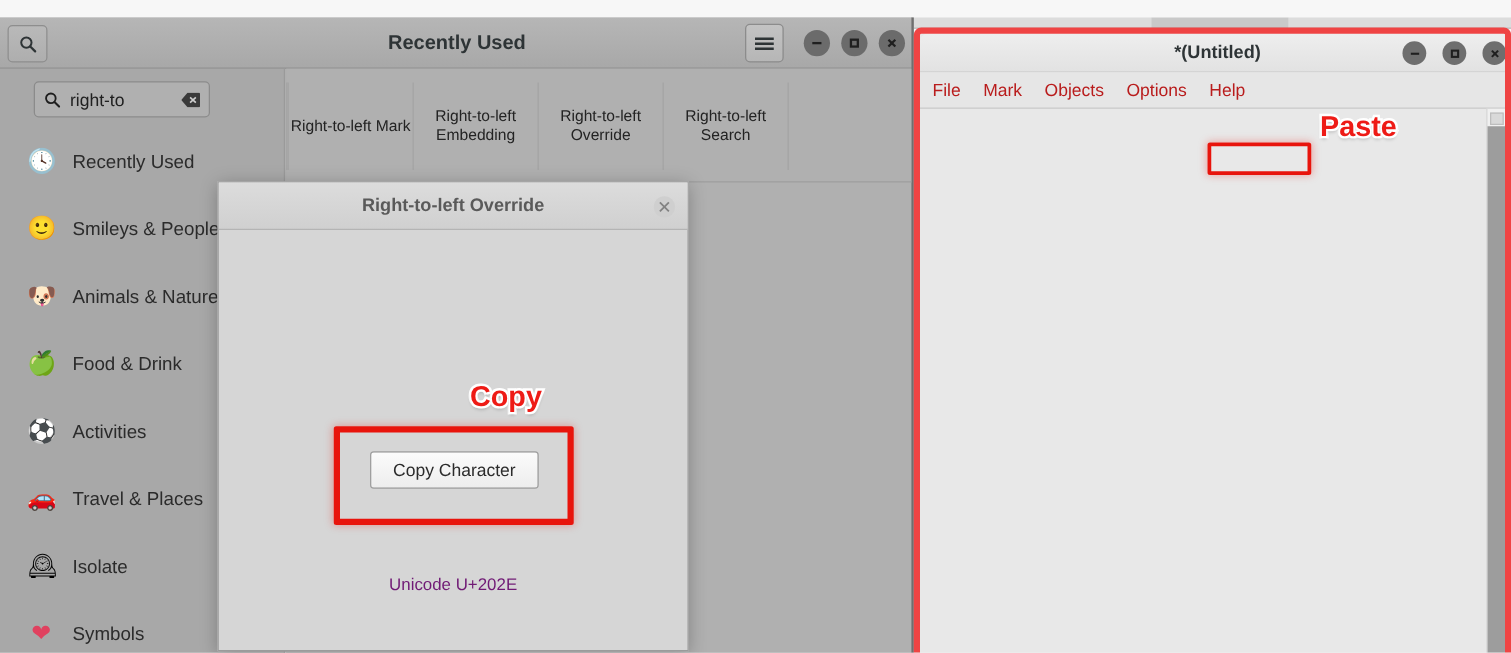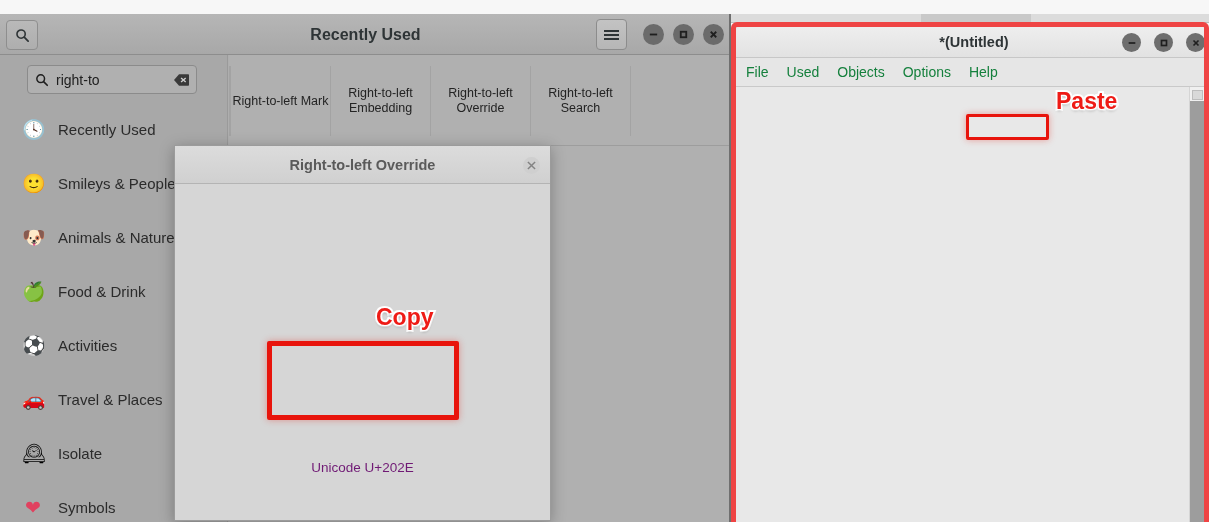--- a/index.html
+++ b/index.html
@@ -70,21 +70,21 @@
   .wbtn svg { display:block; }
   .cw-min { left: 643px; } .cw-max { left: 673px; } .cw-close { left: 703px; }
 
   
   .sidebar {
     position: absolute; left: 0px; top: 41px; width: 228px; height: 481px;
     background: #a8a8a8;
     border-right: 1px solid #9a9a9a;
   }
   .searchbox {
-    position: absolute; left: 27px; top: 10px; width: 170px; height: 29px;
+    position: absolute; left: 27px; top: 10px; width: 141px; height: 29px;
     background: #b0b0b0; border: 1px solid #8b8b8b; border-radius: 4px;
     display: flex; align-items: center; padding: 12px 7px; gap: 7px;
   }
   .searchbox .sb-text {
     flex: 1; font-size: 14px; color: #202020;
   }
   .side-item {
     position: absolute; left: 0; width: 228px; height: 54px;
     display: flex; align-items: center; gap: 14px; padding-left: 22px;
   }
@@ -173,21 +173,21 @@
     border-radius: 50%; background: #6e6e6e;
     display: flex; align-items: center; justify-content: center;
   }
   .ed-min { left: 386px; } .ed-max { left: 418px; } .ed-close { left: 450px; }
 
   .menubar {
     position: absolute; left: 0; top: 31px; width: 476px; height: 29px;
     background: #e6e6e6; border-bottom: 1px solid #c9c9c9;
     display: flex; align-items: center; padding-left: 10px; gap: 18px;
   }
-  .menubar .mi { font-size: 14px; color: #15803d; }
+  .menubar .mi { font-size: 14px; color: #b91c1c; }
 
   .textarea {
     position: absolute; left: 0; top: 60px; width: 476px; height: 454px;
     background: #f8f8f8;
     padding: 12px 0 0 6px;
     font-family: "DejaVu Sans Mono", monospace;
     font-size: 15px; line-height: 23px; color: #1a1a1a;
     letter-spacing: 0.6px;
     white-space: pre;
   }
@@ -341,20 +341,21 @@
       <div class="dialog-titlebar">
         <div class="dialog-title">Right-to-left Override</div>
         <div class="dialog-close">
           <svg width="9" height="9" viewBox="0 0 10 10">
             <line x1="1" y1="1" x2="9" y2="9" stroke="#828282" stroke-width="1.6"></line>
             <line x1="9" y1="1" x2="1" y2="9" stroke="#828282" stroke-width="1.6"></line>
           </svg>
         </div>
       </div>
 
+      <div class="copy-btn">Copy Character</div>
       <div class="unicode-label">Unicode U+202E</div>
     </div>
   </div>
 
   <div class="editor">
 
     <div class="editor-titlebar">
       <div class="editor-title">*(Untitled)</div>
 
       <div class="ed-wbtn ed-min">
@@ -370,21 +371,21 @@
       <div class="ed-wbtn ed-close">
         <svg width="10" height="10" viewBox="0 0 12 12">
           <line x1="3" y1="3" x2="9" y2="9" stroke="#1f1f1f" stroke-width="2"></line>
           <line x1="9" y1="3" x2="3" y2="9" stroke="#1f1f1f" stroke-width="2"></line>
         </svg>
       </div>
     </div>
 
     <div class="menubar">
       <span class="mi">File</span>
-      <span class="mi">Used</span>
+      <span class="mi">Mark</span>
       <span class="mi">Objects</span>
       <span class="mi">Options</span>
       <span class="mi">Help</span>
     </div>
 
 
     <div class="ed-scroll">
       <div class="ed-scroll-arrow"></div>
     </div>
     <div class="ed-right-edge"></div>

